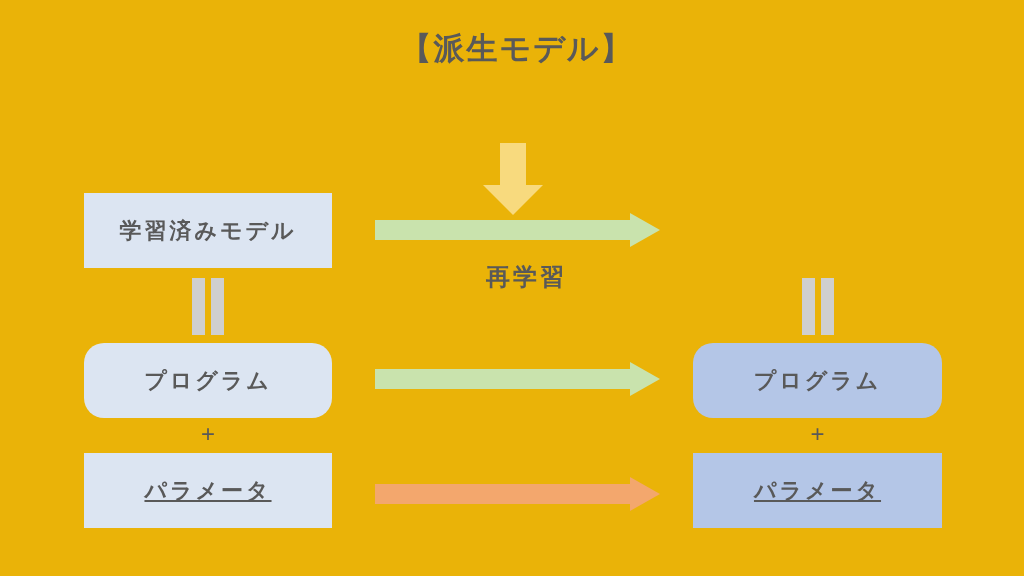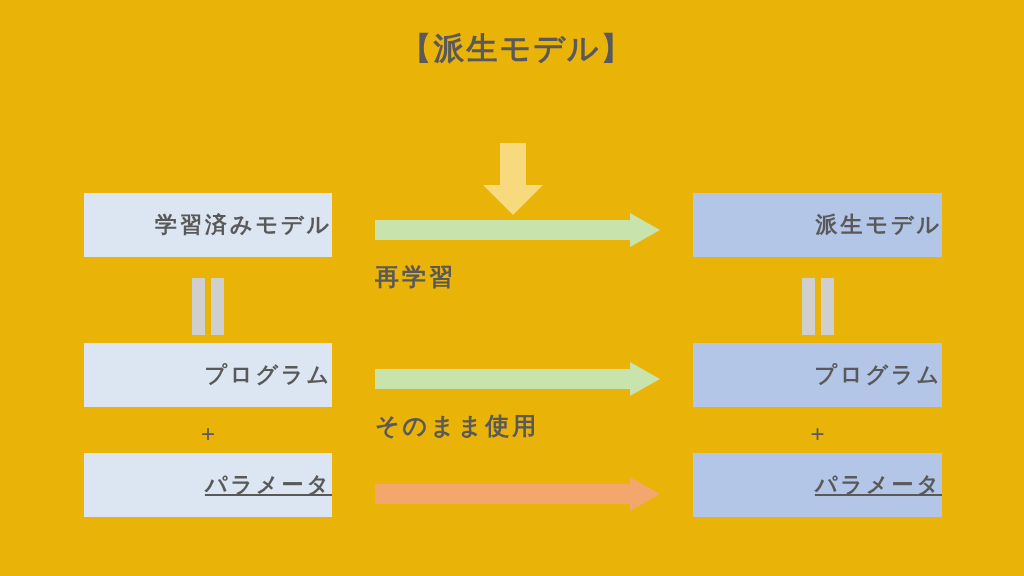--- a/index.html
+++ b/index.html
@@ -38,31 +38,31 @@
     position: absolute;
     left: 483px; top: 185px;
     width: 0; height: 0;
     border-left: 30px solid transparent;
     border-right: 30px solid transparent;
     border-top: 30px solid var(--yellow-arrow, #f8da7e);
   }
   
   .box {
     position: absolute;
-    width: 248px; height: 64px;
+    width: 248px; height: 75px;
     display: flex;
     align-items: center;
-    justify-content: flex-end;
+    justify-content: center;
     font-size: 22px;
     letter-spacing: 3px;
   }
   .left-col  { left: 84px;  background: var(--left-box-bg,  #dce5f2); }
   .right-col { left: 693px; background: var(--right-box-bg, #b4c6e7); width: 249px; }
   .row-1 { top: 193px; }
-  .row-2 { top: 343px; }
+  .row-2 { top: 343px; border-radius: 20px; }
   .row-3 { top: 453px; text-decoration: underline; }
   
   .equals {
     position: absolute;
     top: 278px;
     width: 248px; height: 57px;
     display: flex;
     align-items: center;
     justify-content: center;
     gap: 6px;
@@ -96,23 +96,23 @@
     width: 0; height: 0;
     border-top: 17px solid transparent;
     border-bottom: 17px solid transparent;
   }
   .green  { background: var(--green-arrow, #c9e3ad); }
   .orange { background: var(--orange-arrow, #f3a76d); }
   .green-head  { border-left: 30px solid var(--green-arrow, #c9e3ad); }
   .orange-head { border-left: 30px solid var(--orange-arrow, #f3a76d); }
   .arrow-label {
     position: absolute;
-    left: 375px;
+    left: 384px;
     width: 285px;
-    text-align: left;
+    text-align: center;
     font-size: 24px;
     letter-spacing: 3px;
     font-family: Liberation Mono, monospace;
   }
 </style>
 </head>
 <body>
 
 <div class="canvas">
 
@@ -129,39 +129,35 @@
     <div class="bar"></div>
   </div>
   <div class="box left-col row-2">
     <span>プログラム</span>
   </div>
   <div class="plus left-plus">+</div>
   <div class="box left-col row-3">
     <span>パラメータ</span>
   </div>
 
-  <div class="box right-col row-1">
-    <span>派生モデル</span>
-  </div>
   <div class="equals right-eq">
     <div class="bar"></div>
     <div class="bar"></div>
   </div>
   <div class="box right-col row-2">
     <span>プログラム</span>
   </div>
   <div class="plus right-plus">+</div>
   <div class="box right-col row-3">
     <span>パラメータ</span>
   </div>
 
   <div class="h-arrow-shaft green" style="top:220px;"></div>
   <div class="h-arrow-head green-head" style="top:213px;"></div>
   <div class="arrow-label" style="top:261px;">再学習</div>
 
   <div class="h-arrow-shaft green" style="top:369px;"></div>
   <div class="h-arrow-head green-head" style="top:362px;"></div>
-  <div class="arrow-label" style="top:410px;">そのまま使用</div>
 
   <div class="h-arrow-shaft orange" style="top:484px;"></div>
   <div class="h-arrow-head orange-head" style="top:477px;"></div>
 
 </div>
 
 </body></html>

